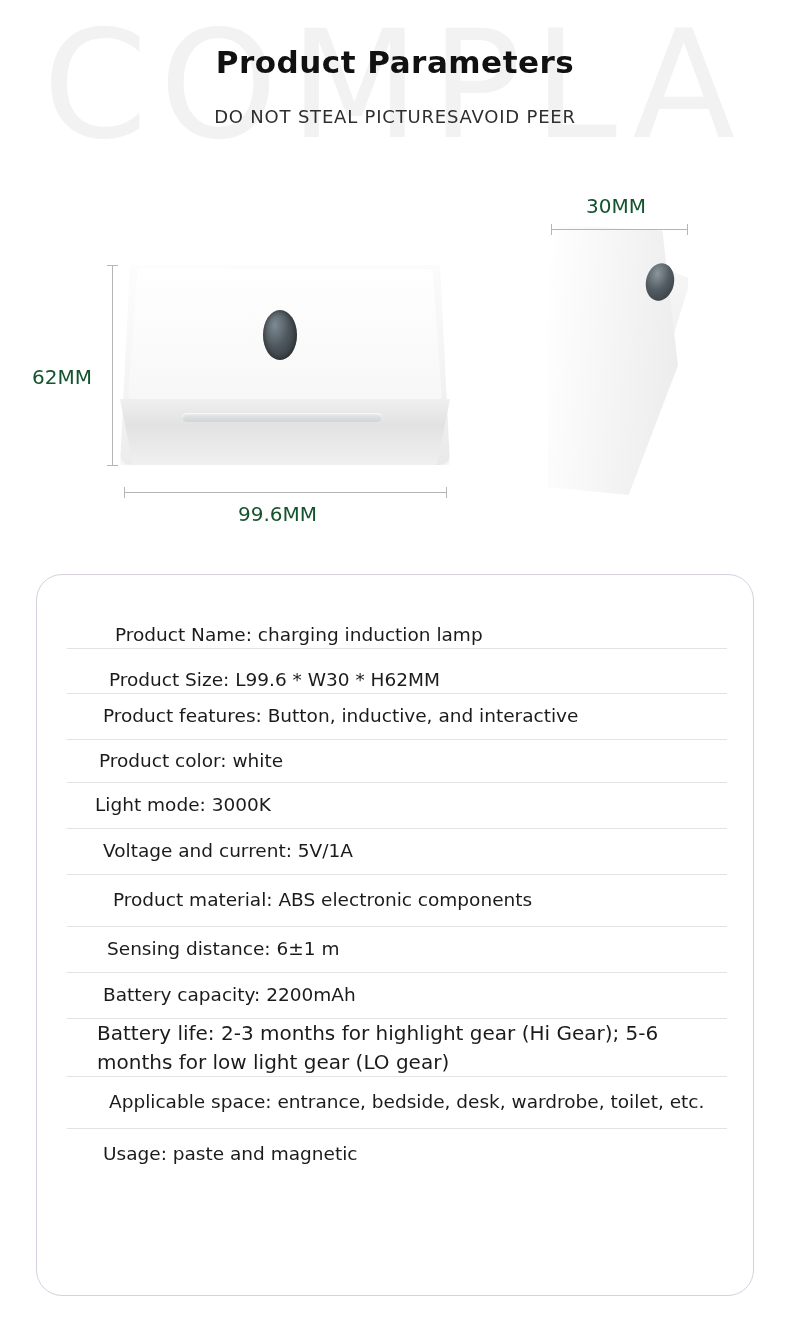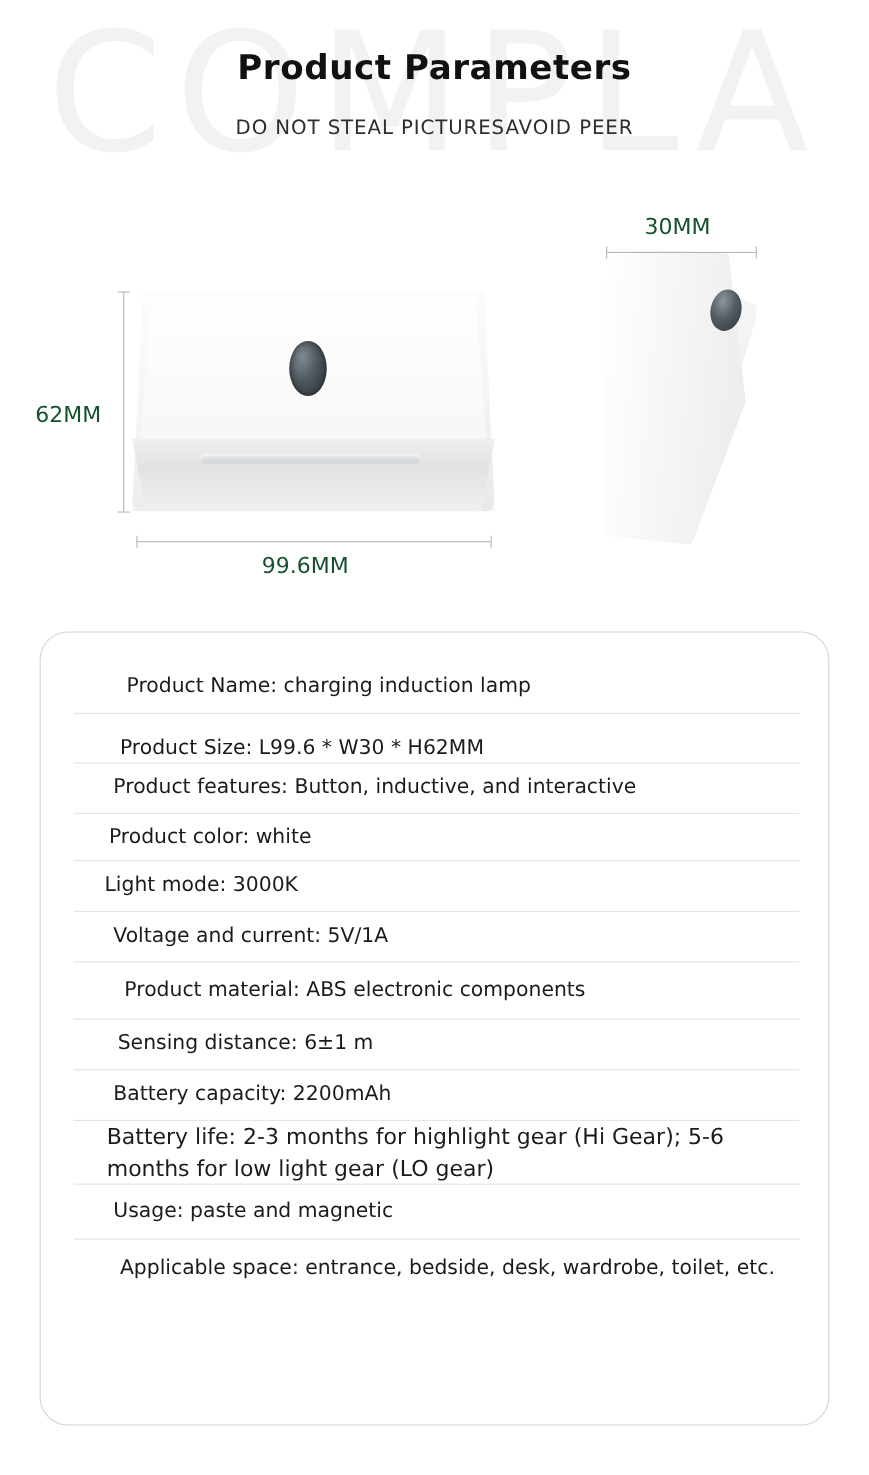--- a/index.html
+++ b/index.html
@@ -216,21 +216,21 @@
   }
   .spec-row:last-child {
     border-bottom: none;
   }
   .spec-text {
     font-size: 18.5px;
     color: #1b1b1b;
     line-height: 1.35;
     font-family: "DejaVu Sans", sans-serif;
   }
-  .r0 { height: 48px; padding-left: 48px; }
+  .r0 { height: 48px; padding-left: 48px; align-items: flex-end; }
   .r1 { height: 45px; padding-left: 42px; align-items: flex-end; }
   .r2 { height: 46px; padding-left: 36px; }
   .r3 { height: 43px; padding-left: 32px; }
   .r4 { height: 46px; padding-left: 28px; }
   .r5 { height: 46px; padding-left: 36px; }
   .r6 { height: 46px; padding-left: 42px; }
   .r7 { height: 52px; padding-left: 46px; }
   .r8 { height: 46px; padding-left: 40px; }
   .r9 { height: 46px; padding-left: 36px; }
   .r10 { height: 58px; padding-left: 30px; }
@@ -305,20 +305,20 @@
     </div>
     <div class="spec-row r8">
       <span class="spec-text">Sensing distance: 6±1 m</span>
     </div>
     <div class="spec-row r9">
       <span class="spec-text">Battery capacity: 2200mAh</span>
     </div>
     <div class="spec-row r10">
       <span class="spec-text">Battery life: 2-3 months for highlight gear (Hi Gear); 5-6 months for low light gear (LO gear)</span>
     </div>
+    <div class="spec-row r12">
+      <span class="spec-text">Applicable space: entrance, bedside, desk, wardrobe, toilet, etc.</span>
+    </div>
     <div class="spec-row r11">
       <span class="spec-text">Usage: paste and magnetic</span>
     </div>
-    <div class="spec-row r12">
-      <span class="spec-text">Applicable space: entrance, bedside, desk, wardrobe, toilet, etc.</span>
-    </div>
   </div>
 </div>
 
 </body></html>

